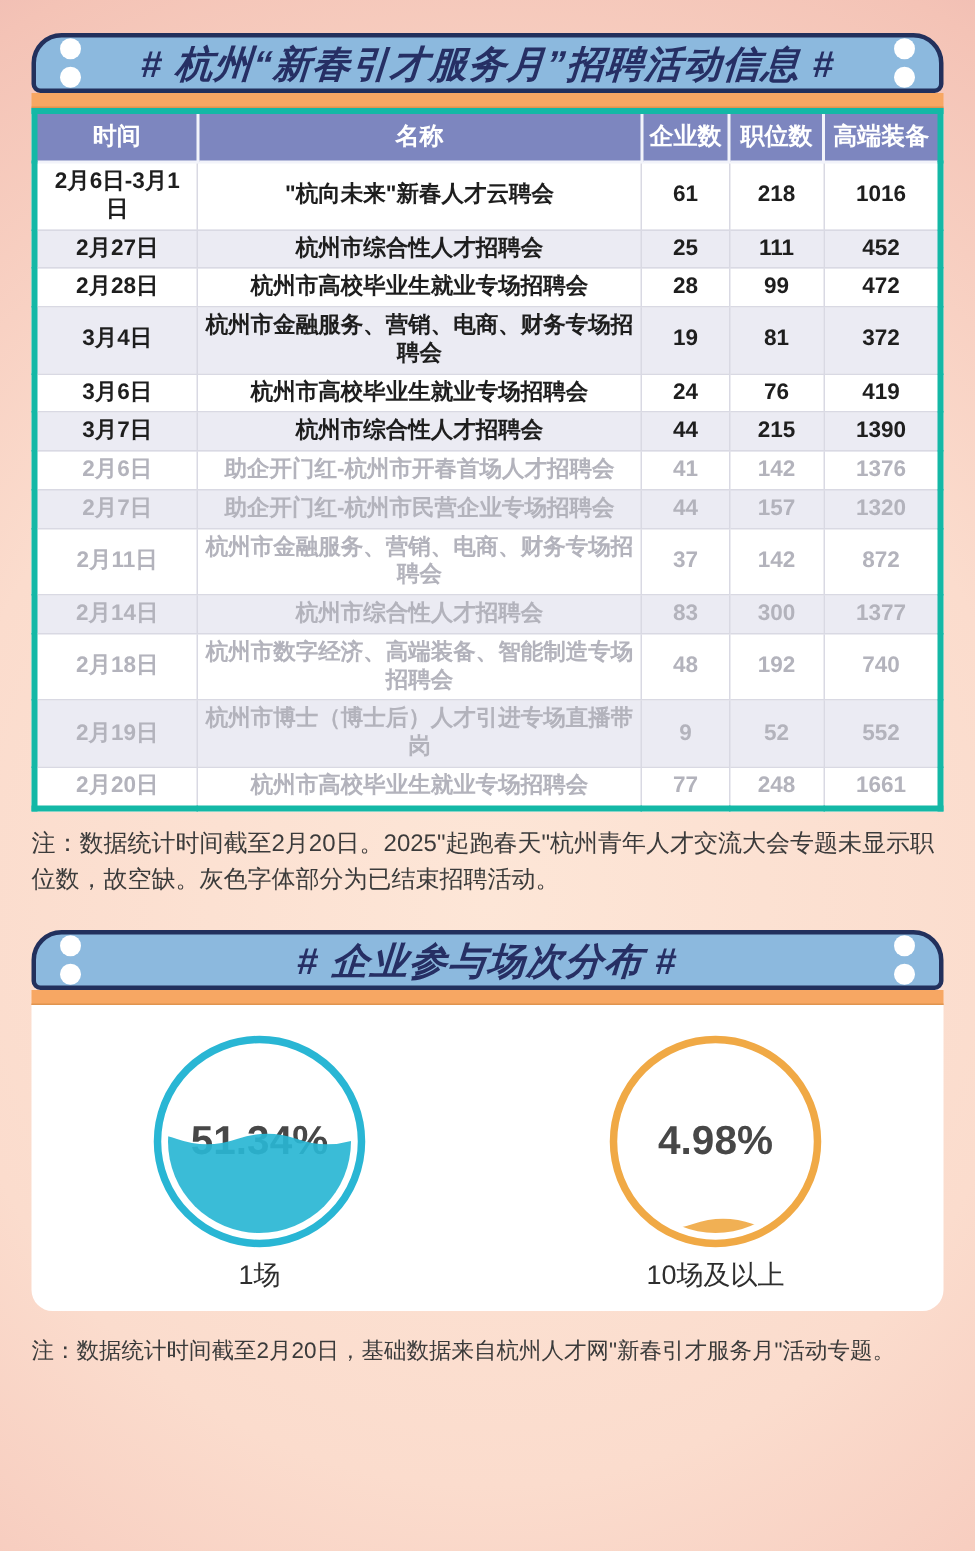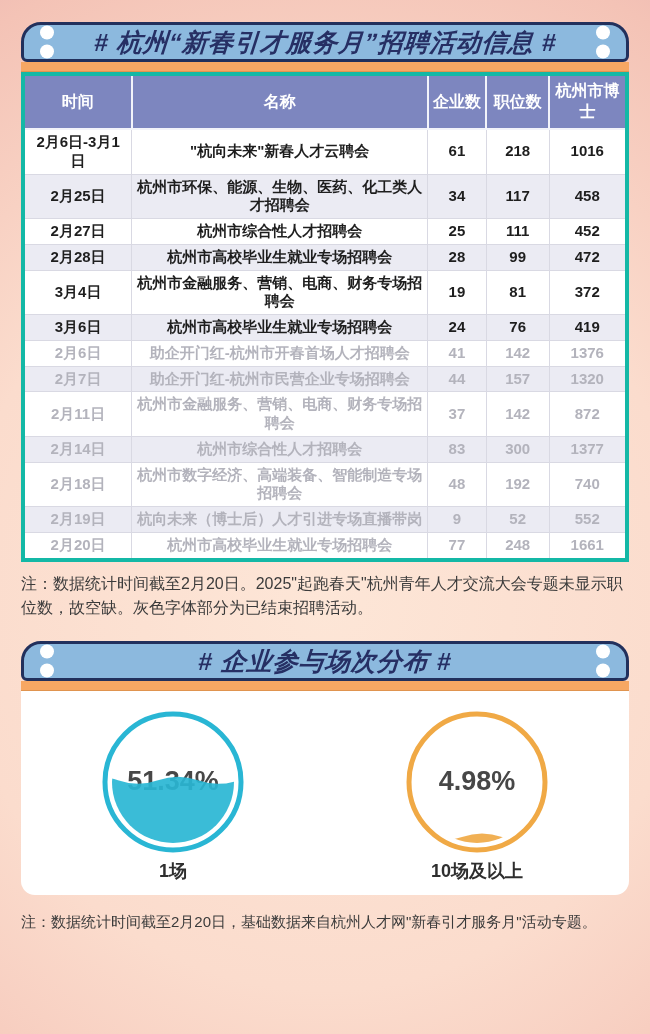--- a/index.html
+++ b/index.html
@@ -43,21 +43,21 @@
 
   .note { margin-top:10px; font-size:16px; color:#3b3b3b; line-height:1.55; font-weight:500; }
   .note.nowrap { white-space:nowrap; font-size:15px; margin-top:15px; }
 
   
   .section2 { margin-top:20px; }
   .card { background:#ffffff; border-radius:0 0 14px 14px; padding:16px 0 12px; }
   .gauges { display:flex; justify-content:space-around; }
   .gauge { display:flex; flex-direction:column; align-items:center; width:190px; }
   .gauge svg { width:150px; height:150px; }
-  .gauge-label { font-size:18px; font-weight:700; color:#2e2e2e; margin-top:2px; }
+  .gauge-label { font-size:18px; font-weight:400; color:#2e2e2e; margin-top:2px; }
 </style>
 </head>
 <body>
 
 <div class="content">
 
   <section>
     <div class="banner">
       <div class="holes left">
           <span></span>
@@ -78,39 +78,32 @@
           <col style="width:9.7%">
           <col style="width:10.4%">
           <col style="width:12.9%">
       </colgroup>
       <thead>
         <tr>
           <th>时间</th>
           <th>名称</th>
           <th>企业数</th>
           <th>职位数</th>
-          <th>杭州市博士</th>
+          <th>高端装备</th>
         </tr>
       </thead>
       <tbody>
           <tr>
             <td>2月6日-3月1日</td>
             <td>"杭向未来"新春人才云聘会</td>
             <td>61</td>
             <td>218</td>
             <td>1016</td>
           </tr>
           <tr>
-            <td>2月25日</td>
-            <td>杭州市环保、能源、生物、医药、化工类人才招聘会</td>
-            <td>34</td>
-            <td>117</td>
-            <td>458</td>
-          </tr>
-          <tr>
             <td>2月27日</td>
             <td>杭州市综合性人才招聘会</td>
             <td>25</td>
             <td>111</td>
             <td>452</td>
           </tr>
           <tr>
             <td>2月28日</td>
             <td>杭州市高校毕业生就业专场招聘会</td>
             <td>28</td>
@@ -124,20 +117,27 @@
             <td>81</td>
             <td>372</td>
           </tr>
           <tr>
             <td>3月6日</td>
             <td>杭州市高校毕业生就业专场招聘会</td>
             <td>24</td>
             <td>76</td>
             <td>419</td>
           </tr>
+          <tr>
+            <td>3月7日</td>
+            <td>杭州市综合性人才招聘会</td>
+            <td>44</td>
+            <td>215</td>
+            <td>1390</td>
+          </tr>
           <tr class="ended">
             <td>2月6日</td>
             <td>助企开门红-杭州市开春首场人才招聘会</td>
             <td>41</td>
             <td>142</td>
             <td>1376</td>
           </tr>
           <tr class="ended">
             <td>2月7日</td>
             <td>助企开门红-杭州市民营企业专场招聘会</td>
@@ -161,21 +161,21 @@
           </tr>
           <tr class="ended">
             <td>2月18日</td>
             <td>杭州市数字经济、高端装备、智能制造专场招聘会</td>
             <td>48</td>
             <td>192</td>
             <td>740</td>
           </tr>
           <tr class="ended">
             <td>2月19日</td>
-            <td>杭向未来（博士后）人才引进专场直播带岗</td>
+            <td>杭州市博士（博士后）人才引进专场直播带岗</td>
             <td>9</td>
             <td>52</td>
             <td>552</td>
           </tr>
           <tr class="ended">
             <td>2月20日</td>
             <td>杭州市高校毕业生就业专场招聘会</td>
             <td>77</td>
             <td>248</td>
             <td>1661</td>

